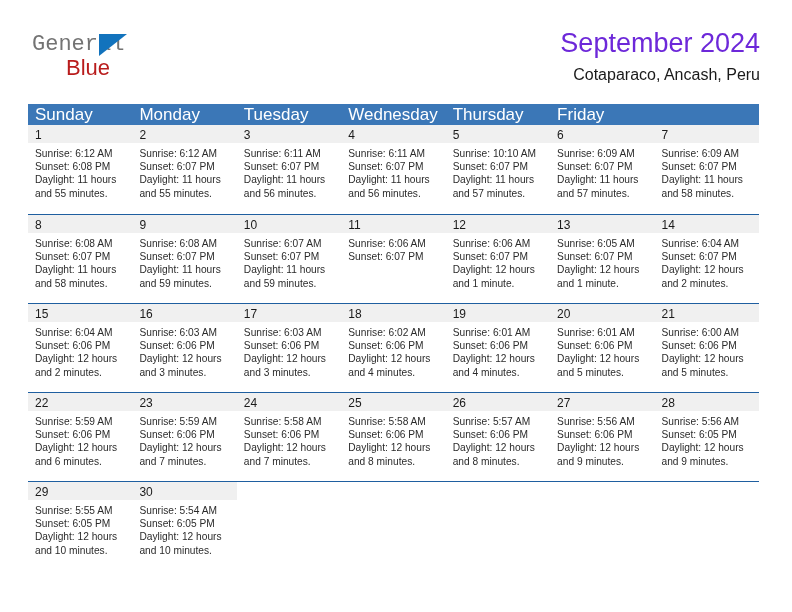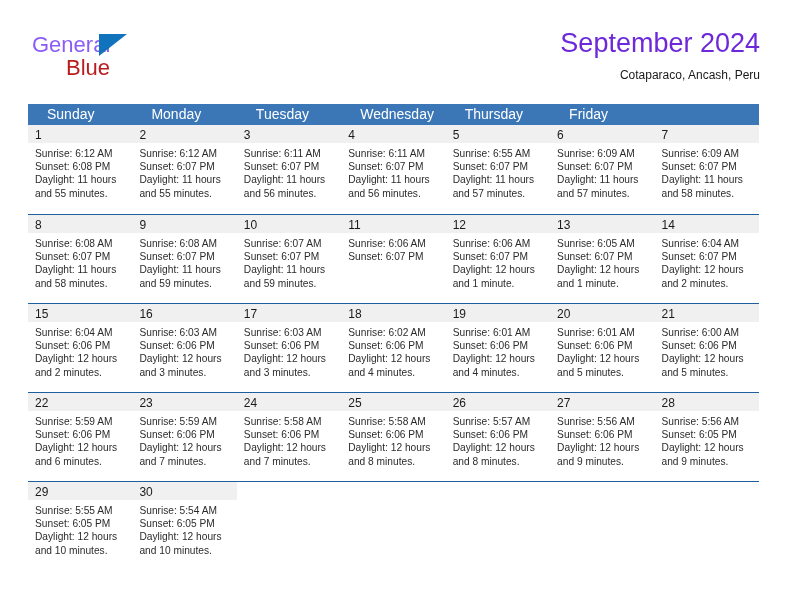--- a/index.html
+++ b/index.html
@@ -35,22 +35,22 @@
     top: 6px;
     width: 210px;
     height: 54px;
   }
   .brand-general {
     position: absolute;
     left: 0;
     top: 0;
     font-size: 22px;
     letter-spacing: 0px;
-    color: #8b5cf6;
-    font-family: Liberation Sans, sans-serif;
+    color: #737373;
+    font-family: Liberation Mono, monospace;
     line-height: 26px;
   }
   .brand-tri {
     position: absolute;
     left: 67px;
     top: 2px;
     width: 0;
     height: 0;
     border-left: 28px solid #1273bd;
     border-bottom: 22px solid transparent;
@@ -71,21 +71,21 @@
     top: 0px;
     text-align: right;
   }
   .cal-title {
     font-size: 27px;
     color: #6d28d9;
     line-height: 34px;
     white-space: nowrap;
   }
   .cal-subtitle {
-    font-size: 12px;
+    font-size: 16px;
     color: #1a1a1a;
     line-height: 22px;
     margin-top: 4px;
     white-space: nowrap;
   }
 
   
   #calendar {
     position: absolute;
     left: 28px;
@@ -94,23 +94,23 @@
   }
   .weekday-row {
     display: flex;
     background: #3b77b7;
     height: 21px;
   }
   .weekday-cell {
     flex: 0 0 104.43px;
     width: 104.43px;
     color: #ffffff;
-    font-size: 14px;
+    font-size: 17px;
     line-height: 21px;
-    padding-left: 19px;
+    padding-left: 7px;
     box-sizing: border-box;
     white-space: nowrap;
     overflow: hidden;
   }
   .week-row {
     display: flex;
     border-top: 1.6px solid #1f5fa0;
     height: 88px;
     box-sizing: border-box;
     margin-top: 1px;
@@ -206,21 +206,21 @@
             <div class="daynum-band"><span class="daynum">4</span></div>
             <div class="day-info">
               <div class="day-line">Sunrise: 6:11 AM</div>
               <div class="day-line">Sunset: 6:07 PM</div>
               <div class="day-line wrap">Daylight: 11 hours and 56 minutes.</div>
             </div>
           </div>
           <div class="day-cell">
             <div class="daynum-band"><span class="daynum">5</span></div>
             <div class="day-info">
-              <div class="day-line">Sunrise: 6:55 AM</div>
+              <div class="day-line">Sunrise: 10:10 AM</div>
               <div class="day-line">Sunset: 6:07 PM</div>
               <div class="day-line wrap">Daylight: 11 hours and 57 minutes.</div>
             </div>
           </div>
           <div class="day-cell">
             <div class="daynum-band"><span class="daynum">6</span></div>
             <div class="day-info">
               <div class="day-line">Sunrise: 6:09 AM</div>
               <div class="day-line">Sunset: 6:07 PM</div>
               <div class="day-line wrap">Daylight: 11 hours and 57 minutes.</div>

